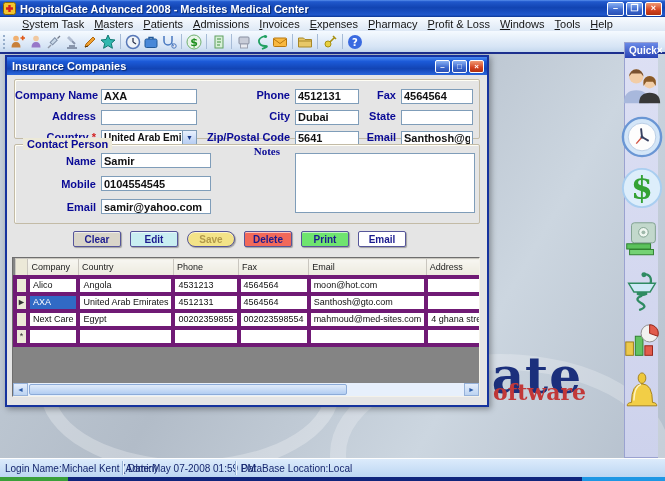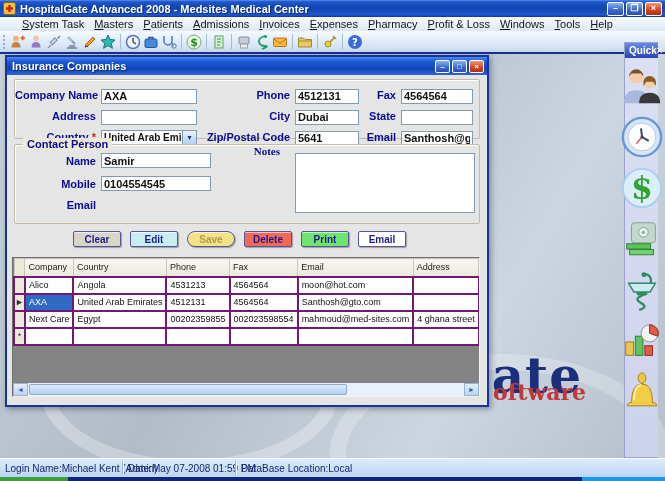--- a/index.html
+++ b/index.html
@@ -114,21 +114,21 @@
     border-top:1px solid #6e6e6e; border-left:1px solid #6e6e6e;
     border-right:1px solid #f4f2ea; border-bottom:1px solid #f4f2ea;
   }
   table.dgrid{ border-collapse:collapse; table-layout:fixed; font-size:9px; color:#111; }
   table.dgrid th{
     height:18px; background:linear-gradient(180deg,#f7f6f1,#eceade);
     border:1px solid #c9c6bf; font-weight:normal; text-align:left; padding:0 3px;
     white-space:nowrap; overflow:hidden; color:#222;
   }
   table.dgrid td{
-    height:17px; background:#fff; border:2px solid #701a75; padding:0 3px;
+    height:17px; background:#fff; border:4px solid #701a75; padding:0 3px;
     white-space:nowrap; overflow:hidden;
   }
   table.dgrid td.rowsel, table.dgrid th.rowsel{
     background:#ece9d8; text-align:center; font-size:9px; color:#333; padding:0;
   }
   table.dgrid td.sel{ background:#316ac5; color:#fff; }
   .hscroll{ position:absolute; left:0; bottom:0; width:466px; height:13px;
             background:#e7f0fc; display:flex; align-items:center; }
   .scr-btn{ width:15px; height:13px; flex:0 0 auto;
     background:linear-gradient(180deg,#e4eefc,#bcd3f1); border:1px solid #96b2da;
@@ -363,20 +363,21 @@
         <div class="crow" style="top:8px;left:0;">
           <span class="flabel">Name</span>
           <input class="tb" value="Samir" style="">
         </div>
         <div class="crow" style="top:31px;left:0;">
           <span class="flabel">Mobile</span>
           <input class="tb" value="0104554545" style="">
         </div>
         <div class="crow" style="top:54px;left:0;">
           <span class="flabel">Email</span>
+          <input class="tb" value="samir@yahoo.com" style="">
         </div>
         <span class="flabel notes-label">Notes</span>
         <textarea class="notes" style=""></textarea>
       </div>
 
       <div class="btnrow" id="action-buttons">
           <div class="abtn" style="background: rgb(217, 213, 201); color: rgb(27, 27, 143);">Clear</div>
           <div class="abtn" style="background: rgb(201, 238, 242); color: rgb(27, 27, 143);">Edit</div>
           <div class="abtn" style="background: rgb(243, 227, 136); color: rgb(179, 154, 74); border-radius: 8px;">Save</div>
           <div class="abtn" style="background: rgb(242, 105, 90); color: rgb(27, 27, 143);">Delete</div>

